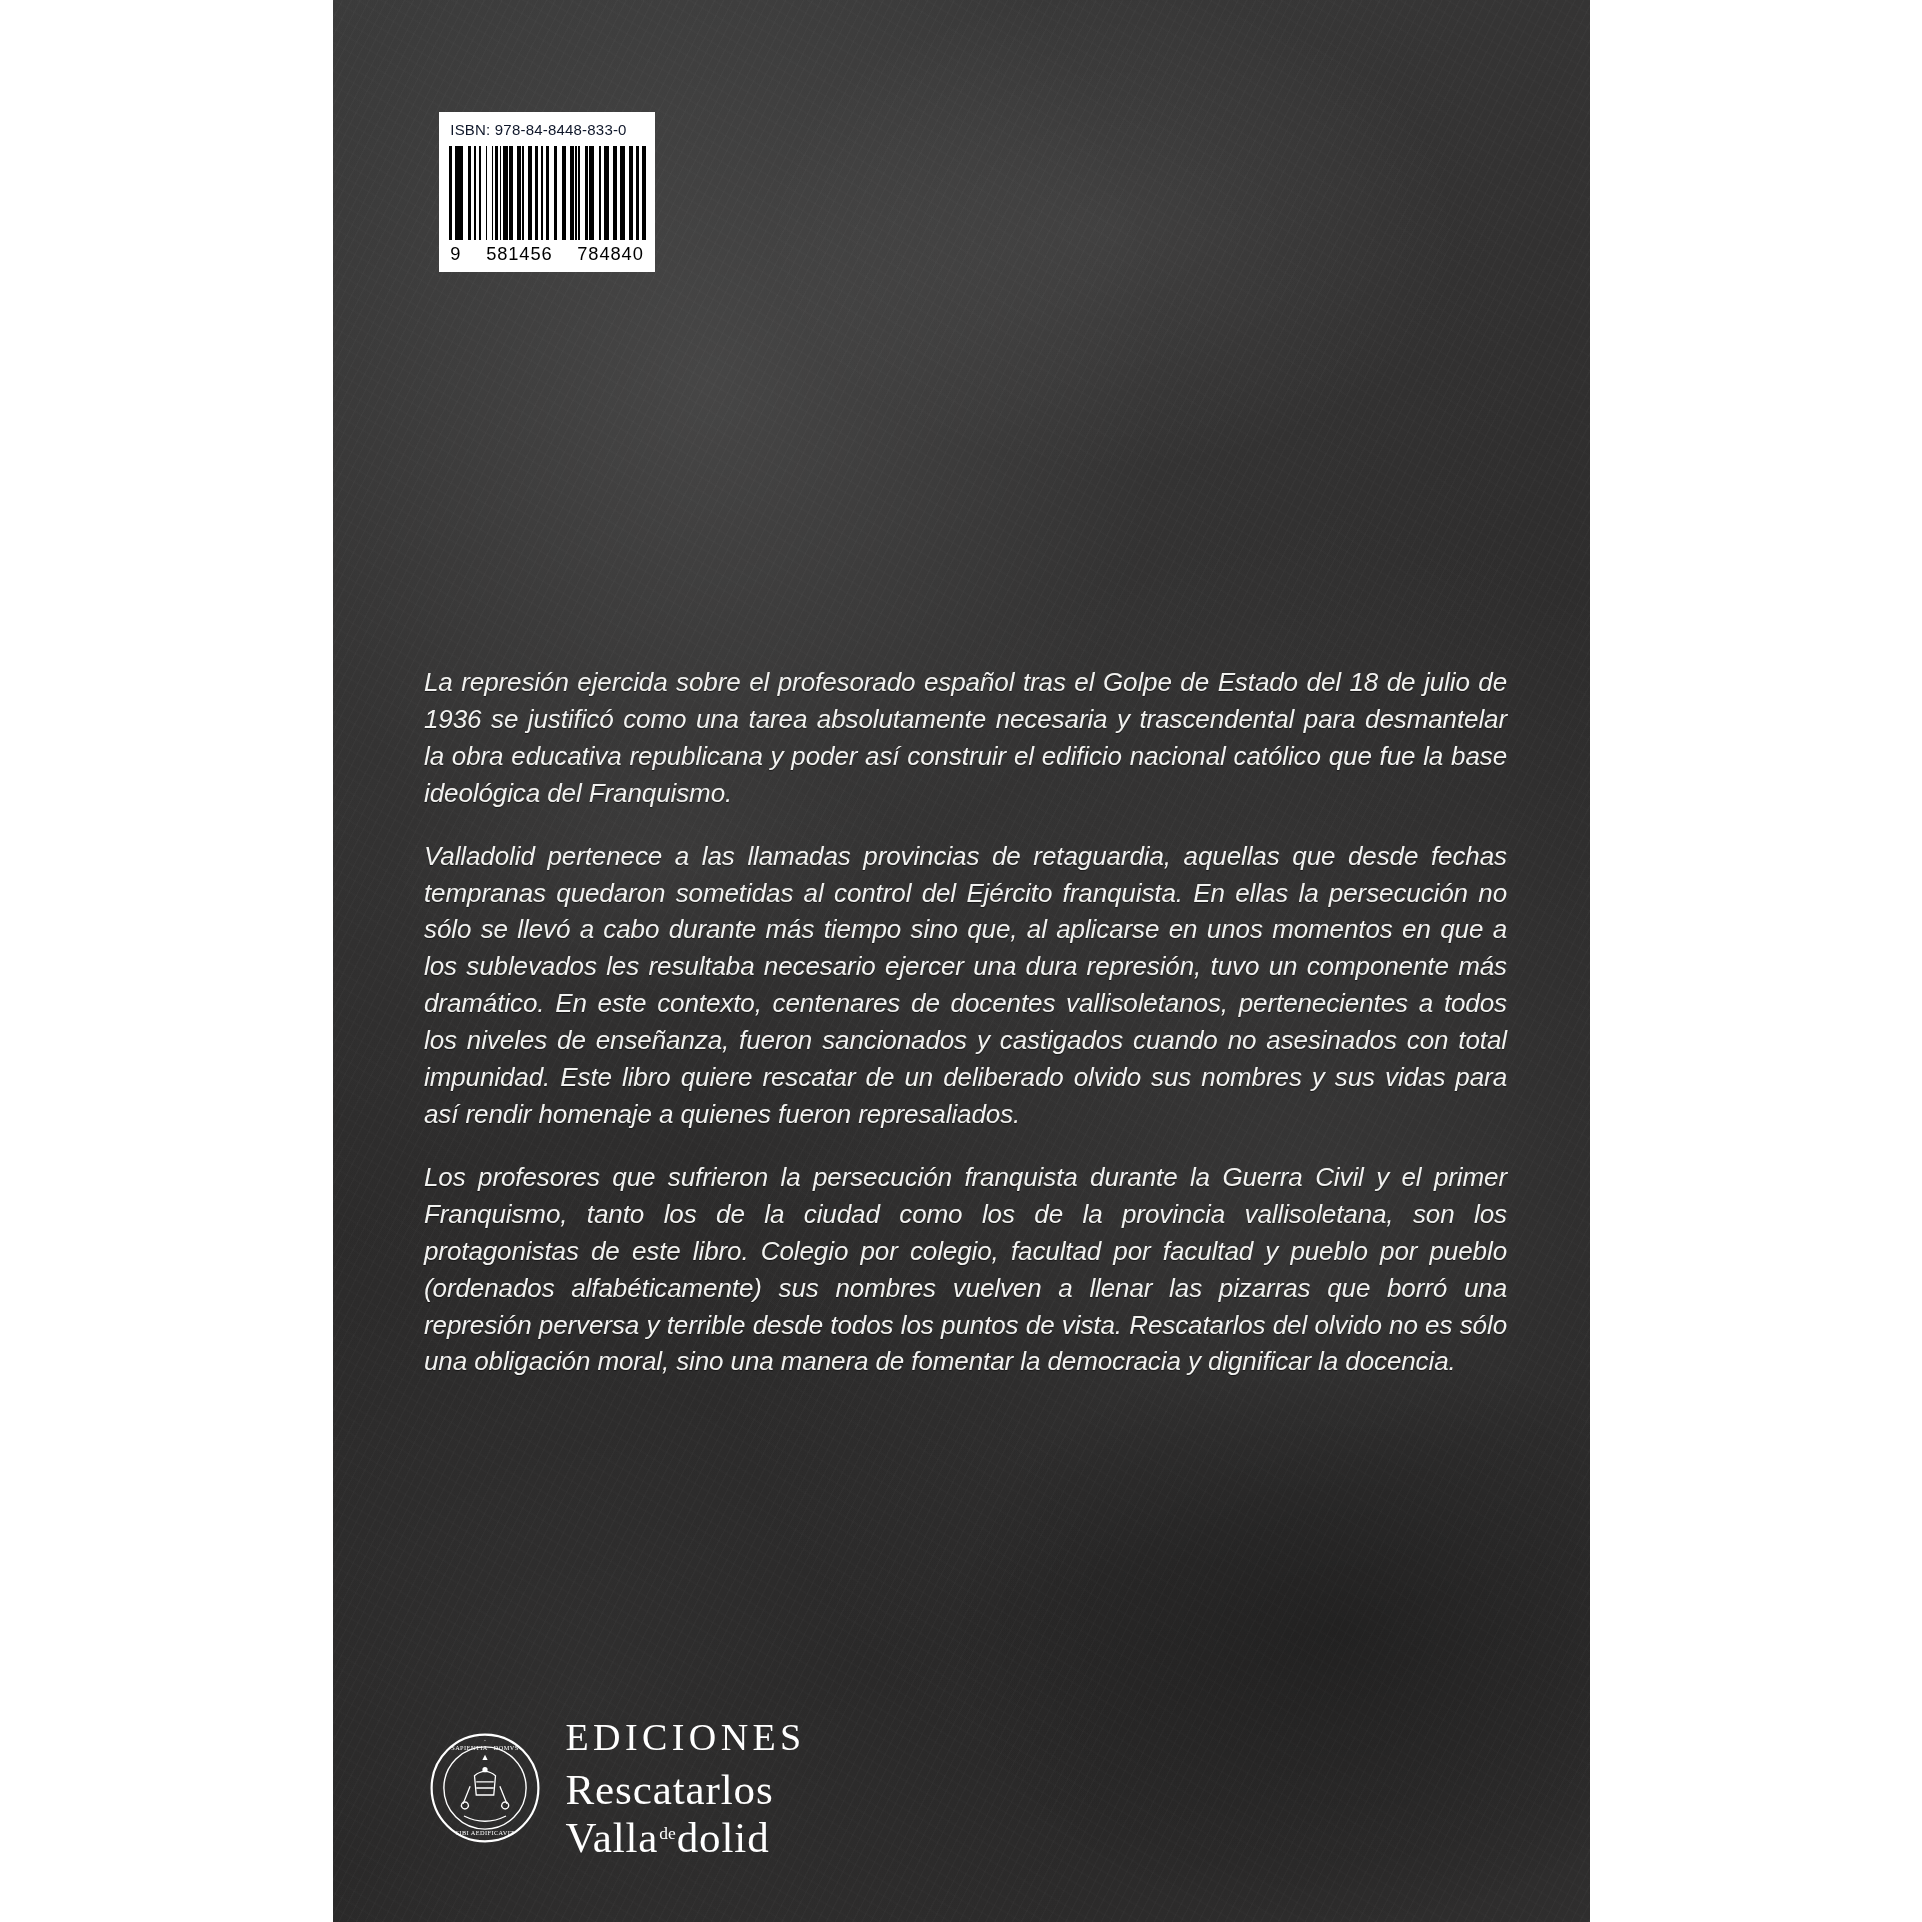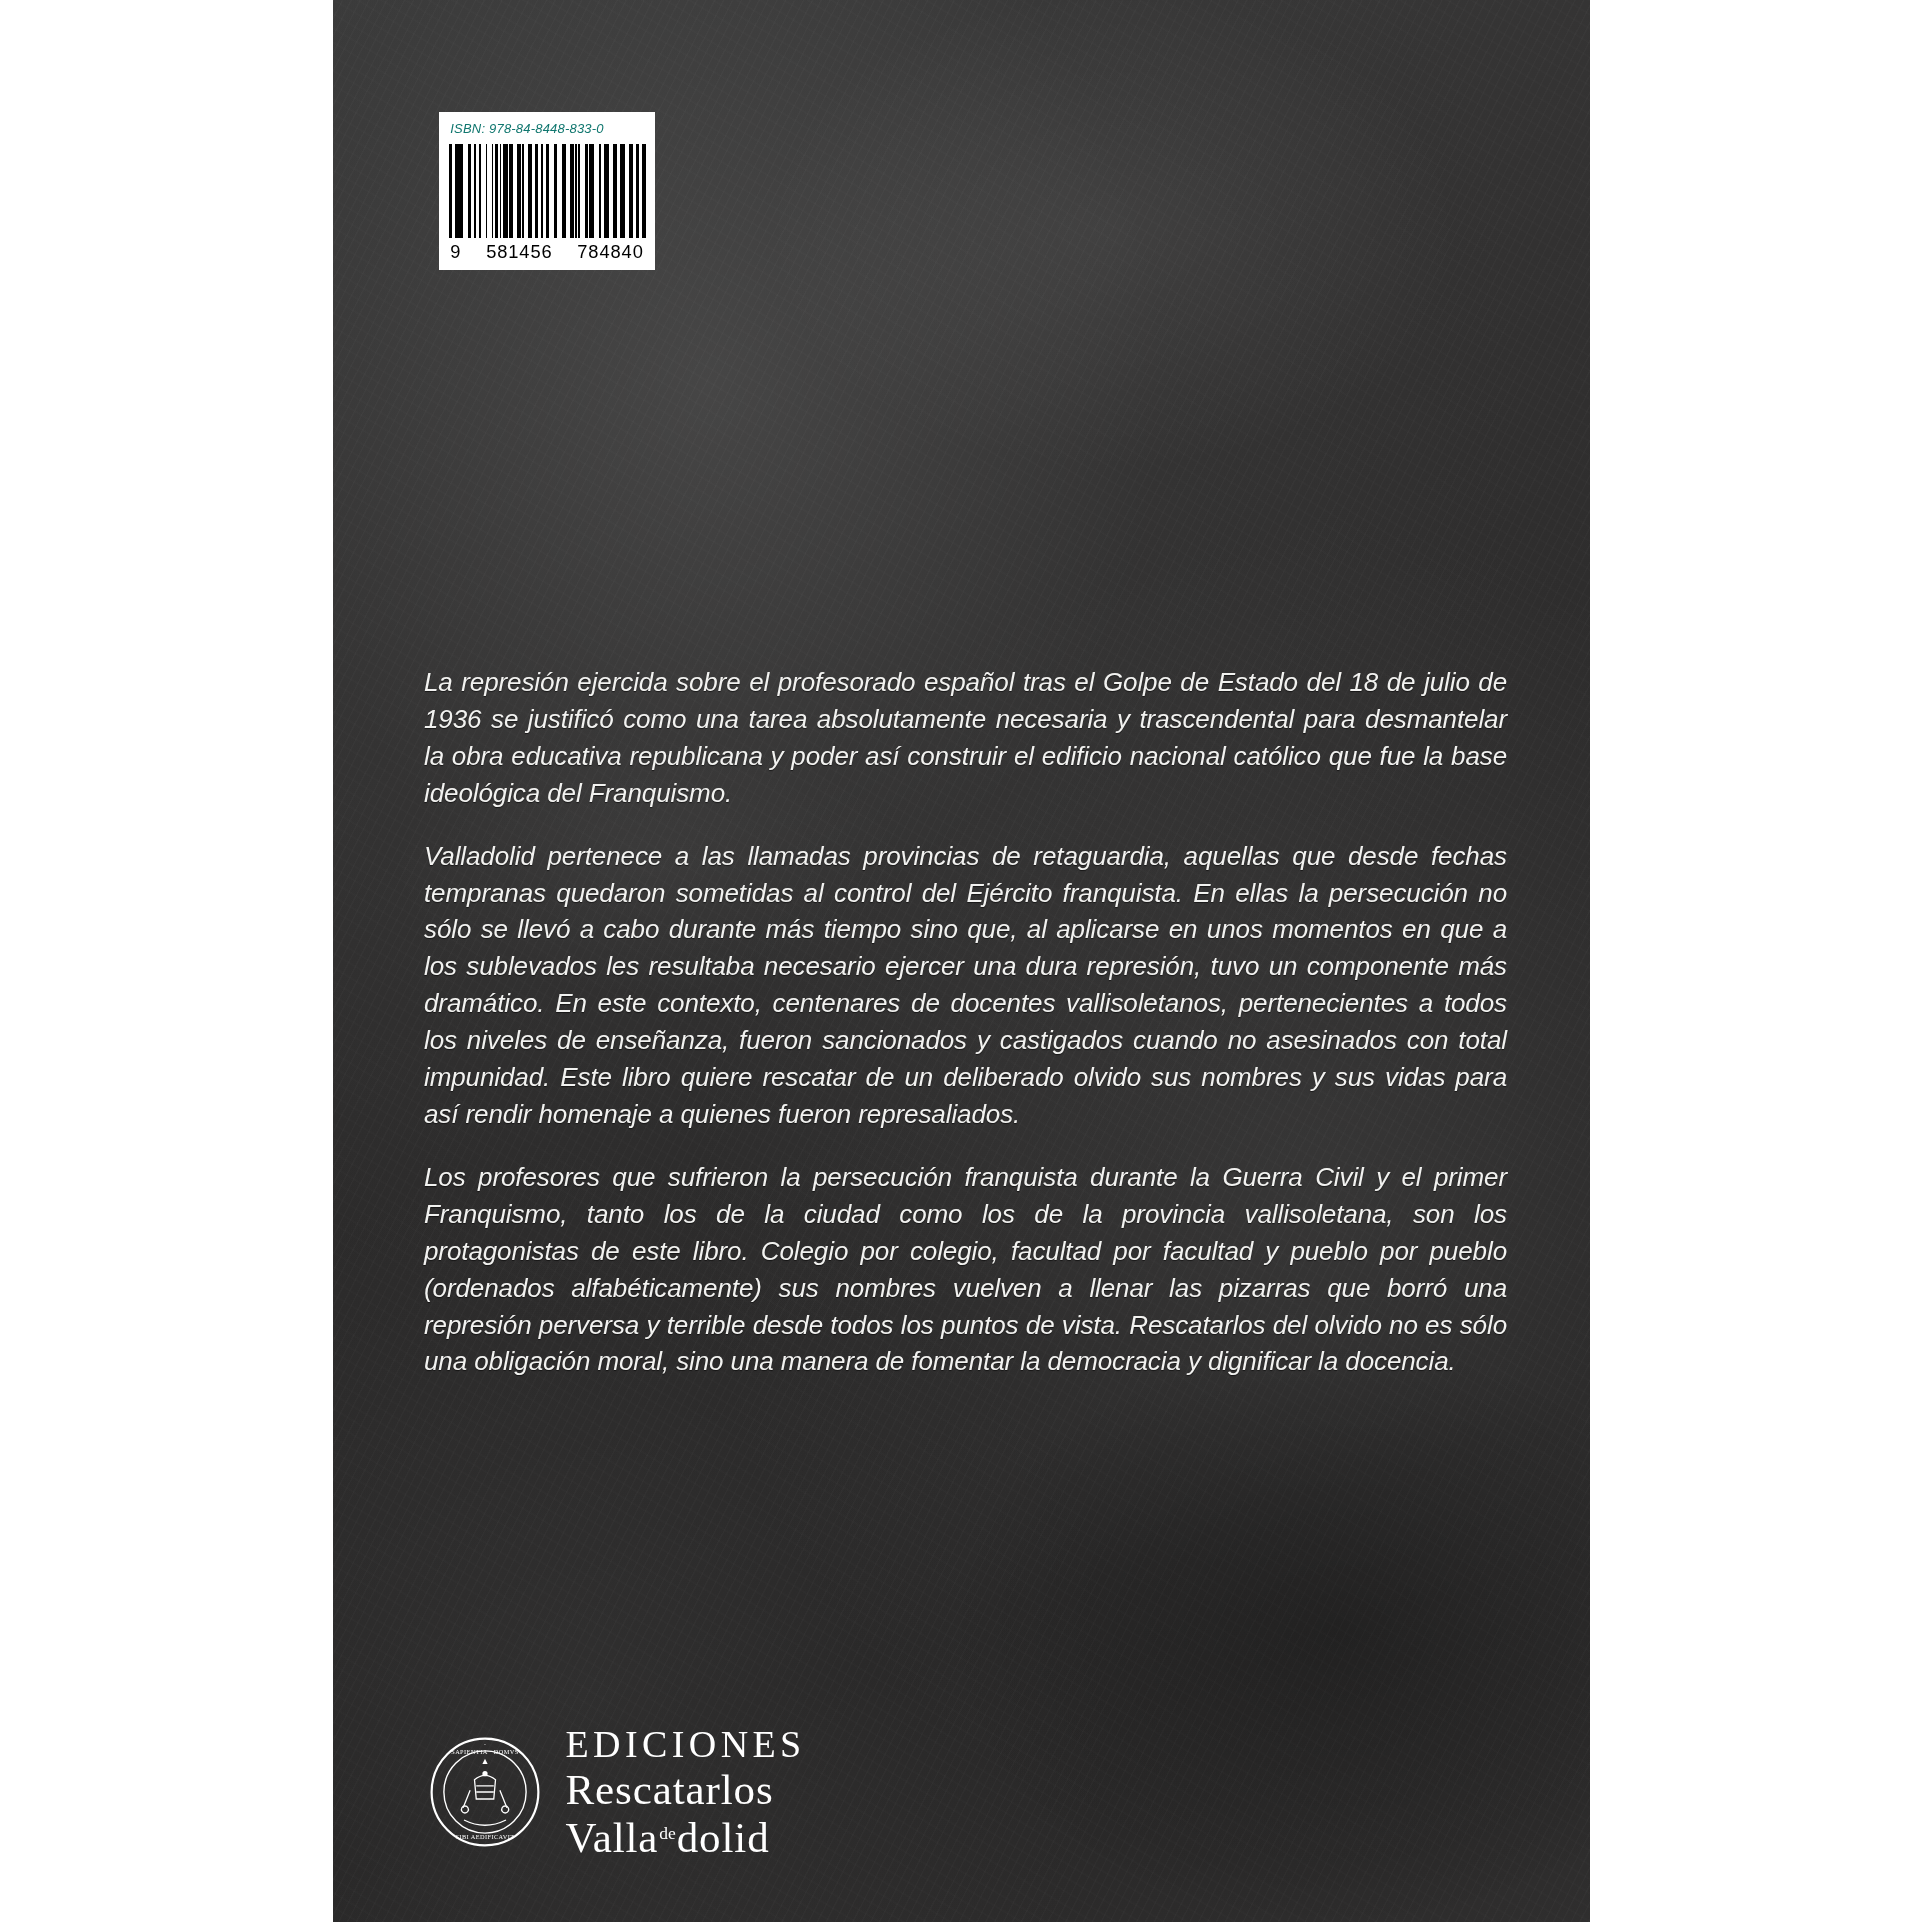--- a/index.html
+++ b/index.html
@@ -63,26 +63,25 @@
     left: 106px;
     top: 112px;
     width: 216px;
     background: #ffffff;
     padding: 8.7px 9.6px 7px 9.6px;
     box-sizing: border-box;
     z-index: 5;
   }
   #isbn-text {
     font-family: "Liberation Sans", sans-serif;
-    font-size: 13px;
-    color: #0f766e;
+    font-size: 15px;
+    color: #0f172a;
     letter-spacing: 0.2px;
     margin: 0 0 7.9px 1.7px;
     white-space: nowrap;
-    font-style: italic;
   }
   #barcode-bars {
     display: flex;
     align-items: flex-end;
     height: 94px;
     gap: 0;
   }
   #barcode-bars span { display: block; background: #000; }
   #barcode-digits {
     display: flex;
@@ -131,21 +130,21 @@
   }
   #publisher-text {
     color: #ffffff;
     font-family: "Liberation Serif", serif;
     line-height: 1.0;
   }
   #pub-line1 {
     font-size: 38px;
     letter-spacing: 4.4px;
     display: block;
-    margin-bottom: 5px;
+    margin-bottom: 12px;
   }
   #pub-line2 {
     font-size: 43px;
     letter-spacing: 0.9px;
     display: block;
     margin-bottom: 5.2px;
   }
   #pub-line3 {
     font-size: 43px;
     letter-spacing: 0.9px;

